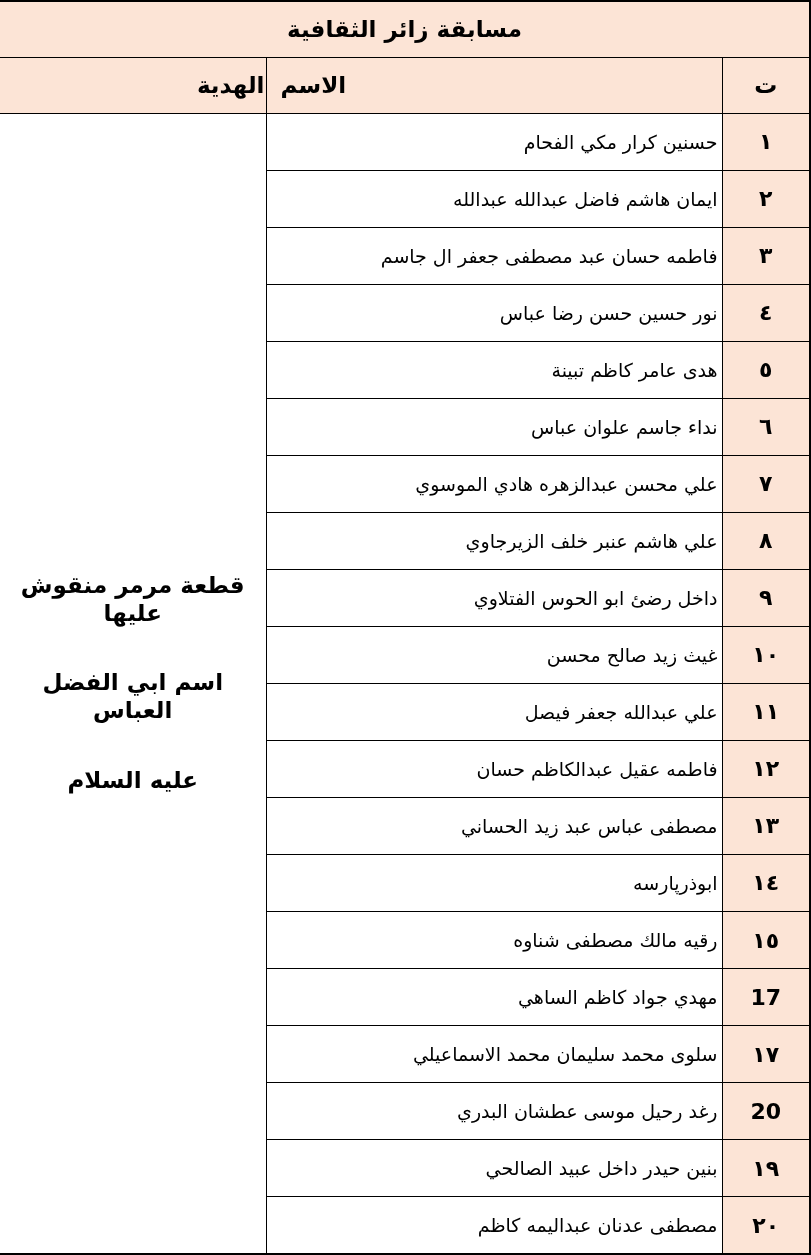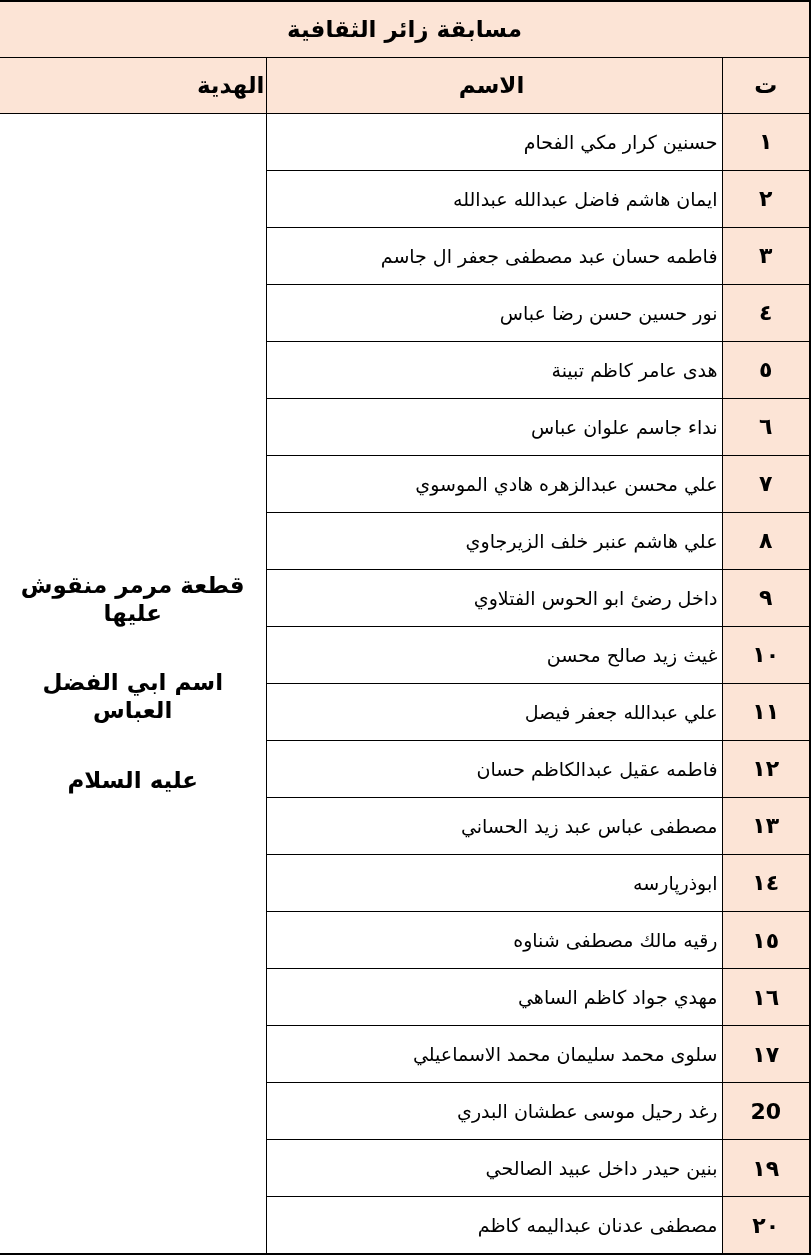--- a/index.html
+++ b/index.html
@@ -38,21 +38,21 @@
     font-weight:bold;
     font-size:23px;
   }
   tr.header-row{height:56px;}
   tr.header-row td{
     background:var(--header-bg);
     font-weight:bold;
     font-size:23px;
   }
   td.h-num{text-align:center;}
-  td.h-name{text-align:center;padding-left:0;padding-right:5px;}
+  td.h-name{text-align:left;padding-left:14px;padding-right:5px;}
   td.h-gift{text-align:right;}
 
   tr.body-row{height:57px;}
   td.num{
     background:var(--header-bg);
     text-align:center;
     font-weight:bold;
     font-size:22px;
   }
   td.name{
@@ -152,21 +152,21 @@
       </tr>
       <tr class="body-row">
         <td class="num">١٤</td>
         <td class="name">ابوذرپارسه</td>
       </tr>
       <tr class="body-row">
         <td class="num">١٥</td>
         <td class="name">رقيه مالك مصطفى شناوه</td>
       </tr>
       <tr class="body-row">
-        <td class="num">١٦</td>
+        <td class="num">17</td>
         <td class="name">مهدي جواد كاظم الساهي</td>
       </tr>
       <tr class="body-row">
         <td class="num">١٧</td>
         <td class="name">سلوى محمد سليمان محمد الاسماعيلي</td>
       </tr>
       <tr class="body-row">
         <td class="num">20</td>
         <td class="name">رغد رحيل موسى عطشان البدري</td>
       </tr>

